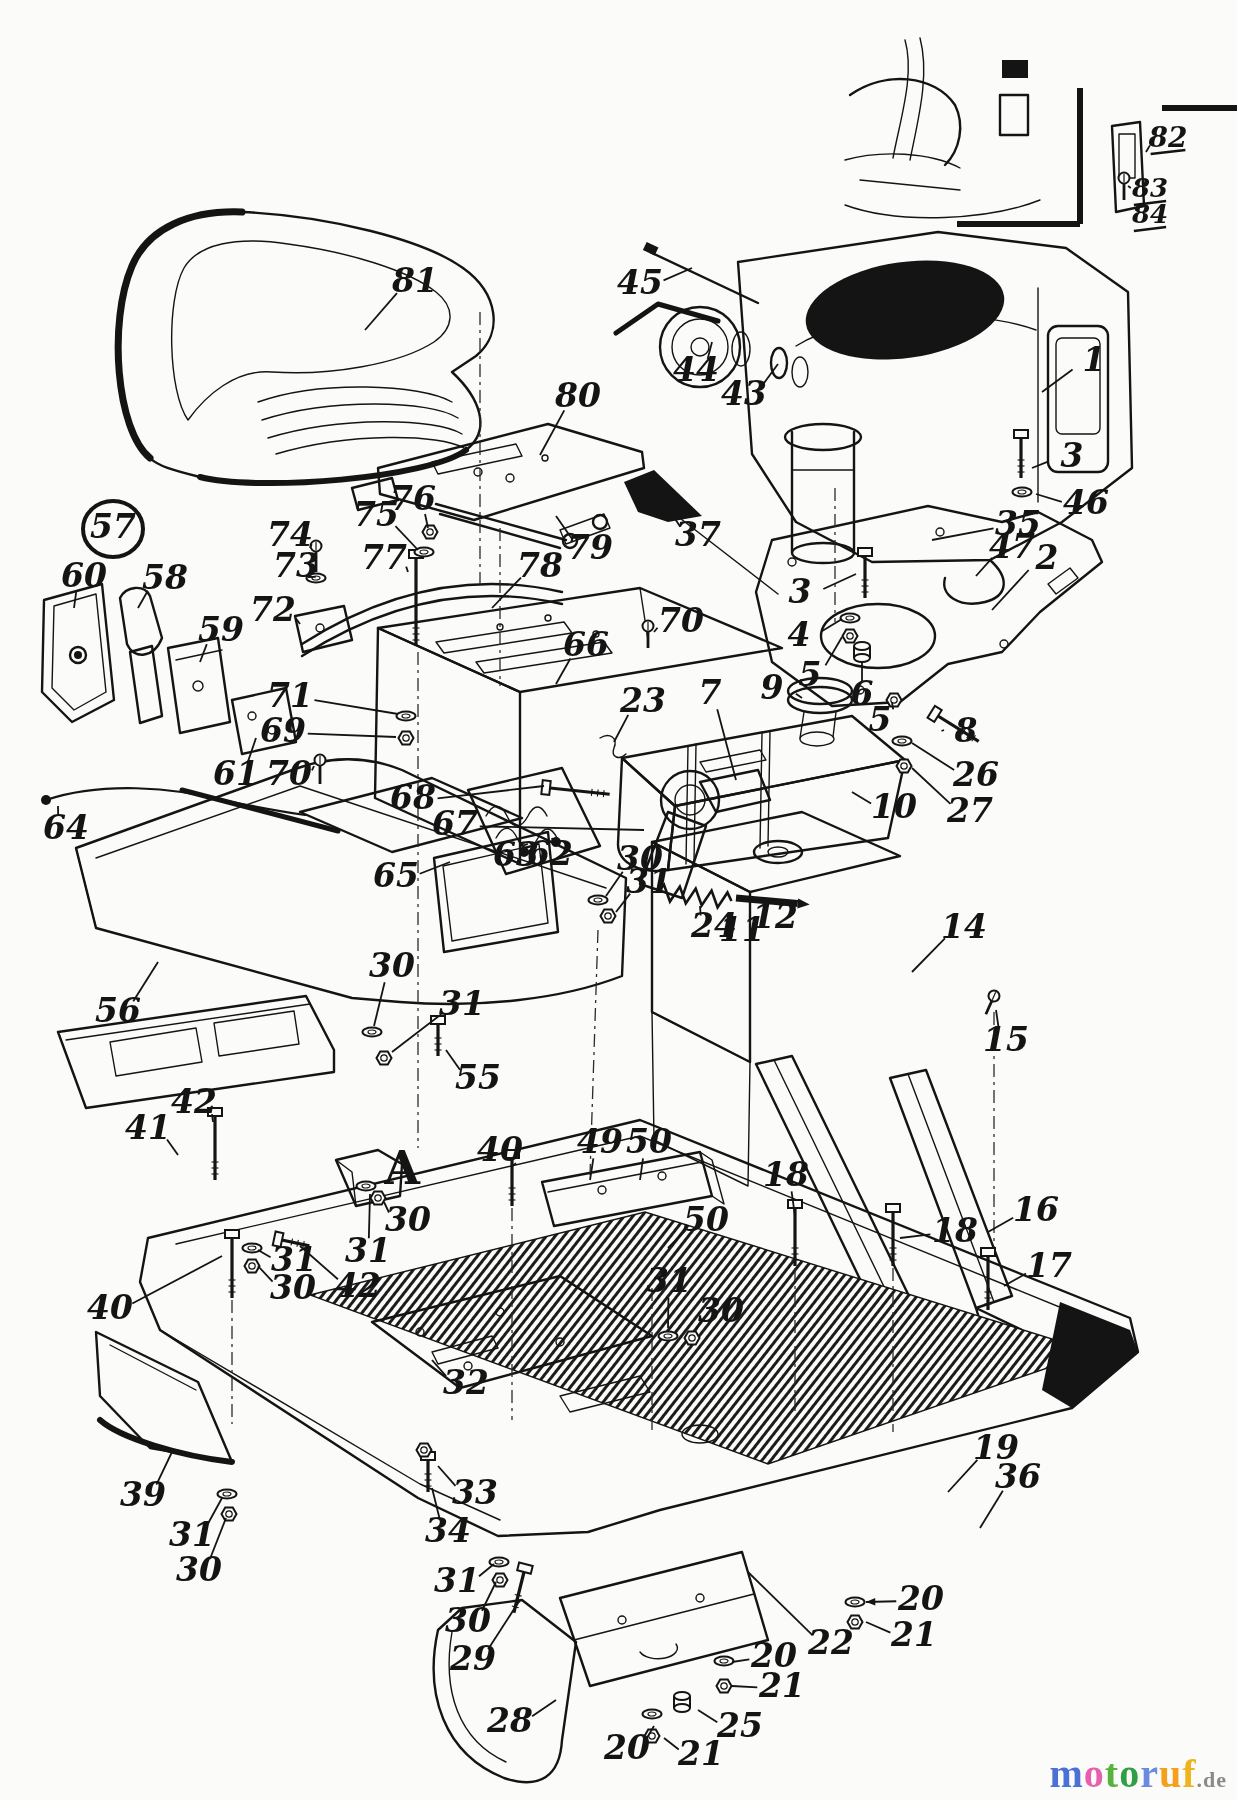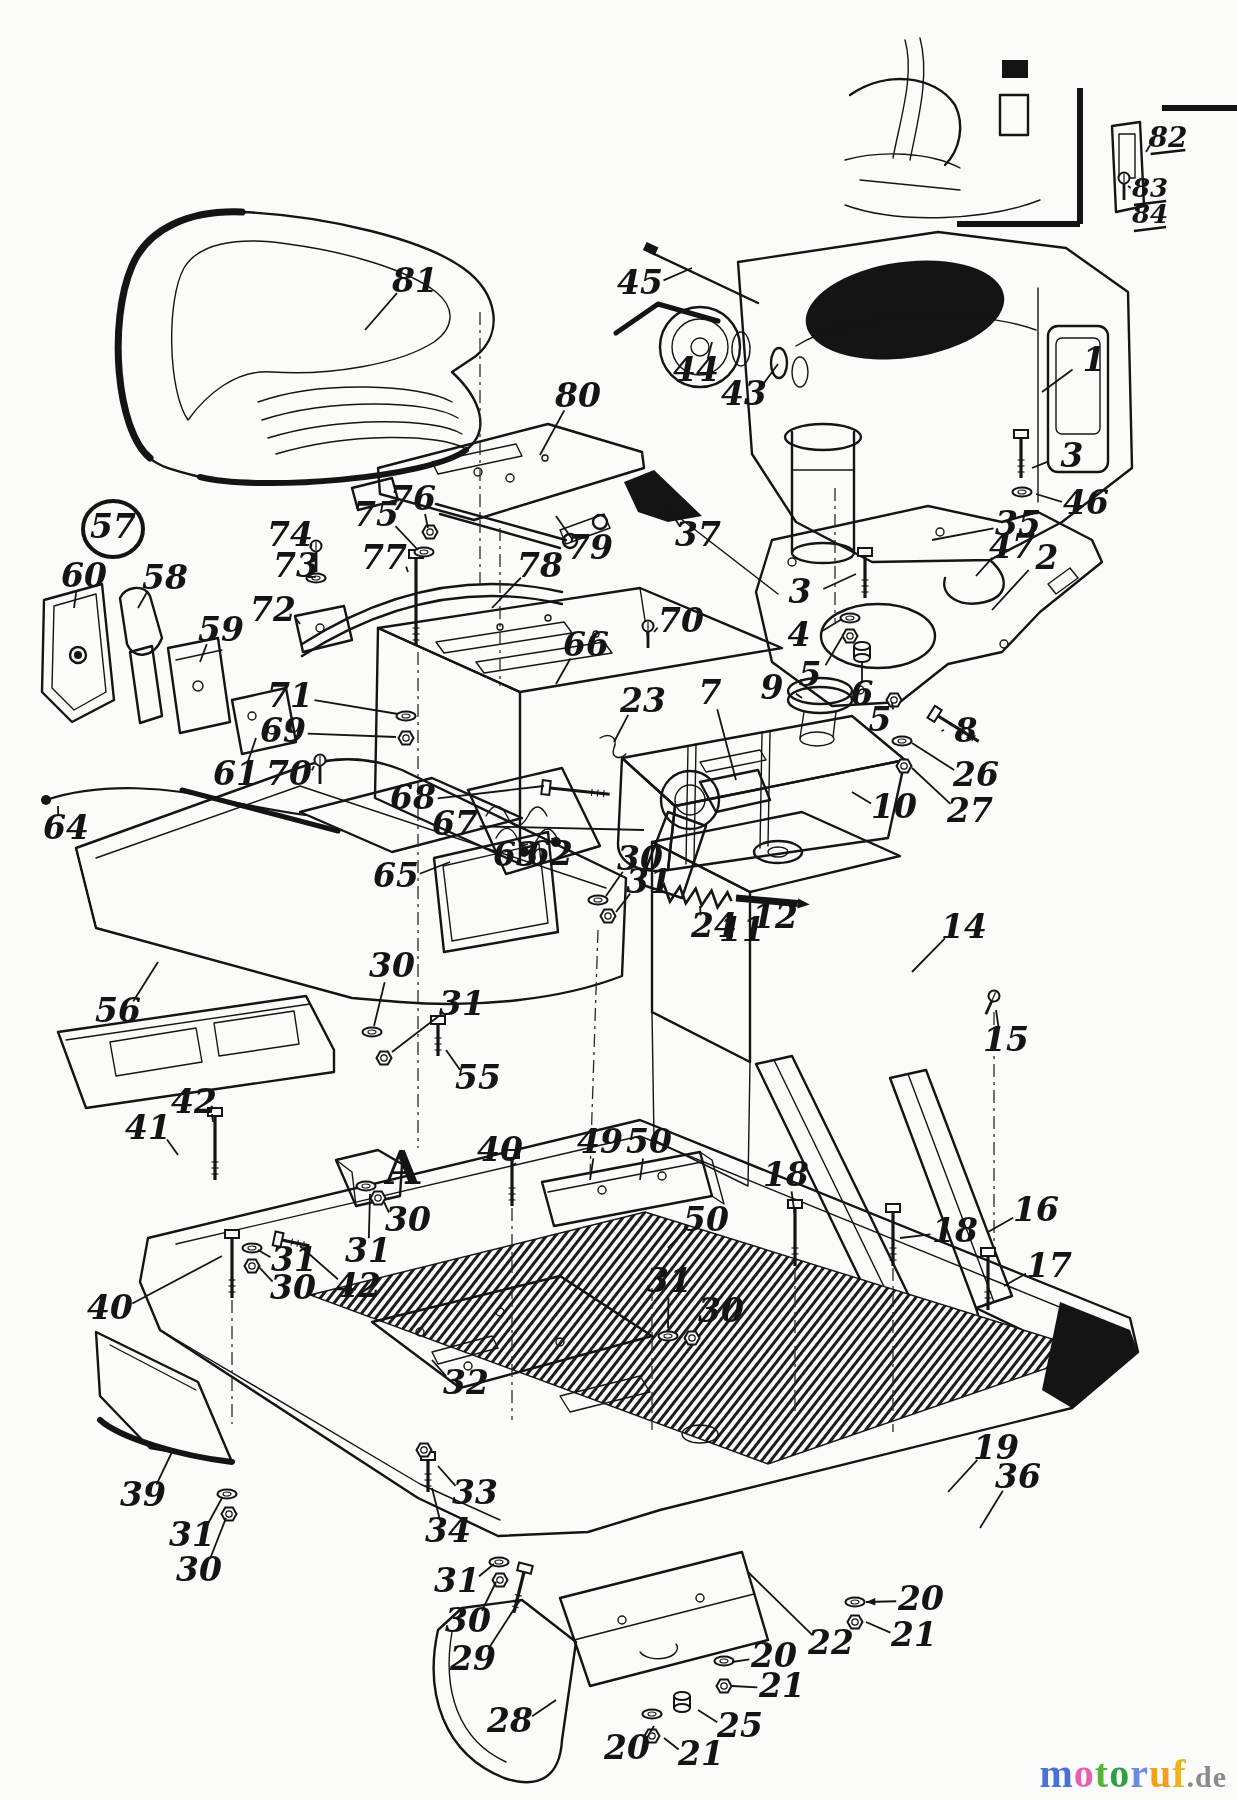--- a/index.html
+++ b/index.html
@@ -9,21 +9,21 @@
   .ln{fill:none;stroke:#141414;stroke-width:2.4;stroke-linejoin:round;stroke-linecap:round;}
   .thin{fill:none;stroke:#141414;stroke-width:1.4;stroke-linejoin:round;stroke-linecap:round;}
   .thick{fill:none;stroke:#141414;stroke-width:6;stroke-linecap:round;}
   .dark{fill:#141414;stroke:none;}
   .dash{fill:none;stroke:#2a2a2a;stroke-width:1.3;stroke-dasharray:13 5 3 5;}
   .leader{stroke:#141414;stroke-width:1.8;fill:none;}
   .lbl{font-family:"DejaVu Serif",serif;font-style:italic;font-weight:700;fill:#141414;
        text-anchor:middle;dominant-baseline:middle;}
   .wm{position:absolute;right:10px;bottom:6px;font-family:"Liberation Serif",serif;
       font-weight:700;font-size:40px;line-height:1;letter-spacing:1px;user-select:none;}
-  .wm .tld{font-size:30px;font-weight:700;}
+  .wm .tld{font-size:22px;font-weight:700;}
 </style>
 </head>
 <body>
 
 <div id="page">
 <svg id="diagram" width="1237" height="1800" viewBox="0 0 1237 1800">
   <defs>
     <pattern id="hatch" width="7" height="7" patternUnits="userSpaceOnUse" patternTransform="rotate(38)">
       <rect width="7" height="7" fill="#fbfbfa"></rect>
       <line x1="1.5" y1="0" x2="1.5" y2="7" stroke="#1c1c1c" stroke-width="3"></line>

